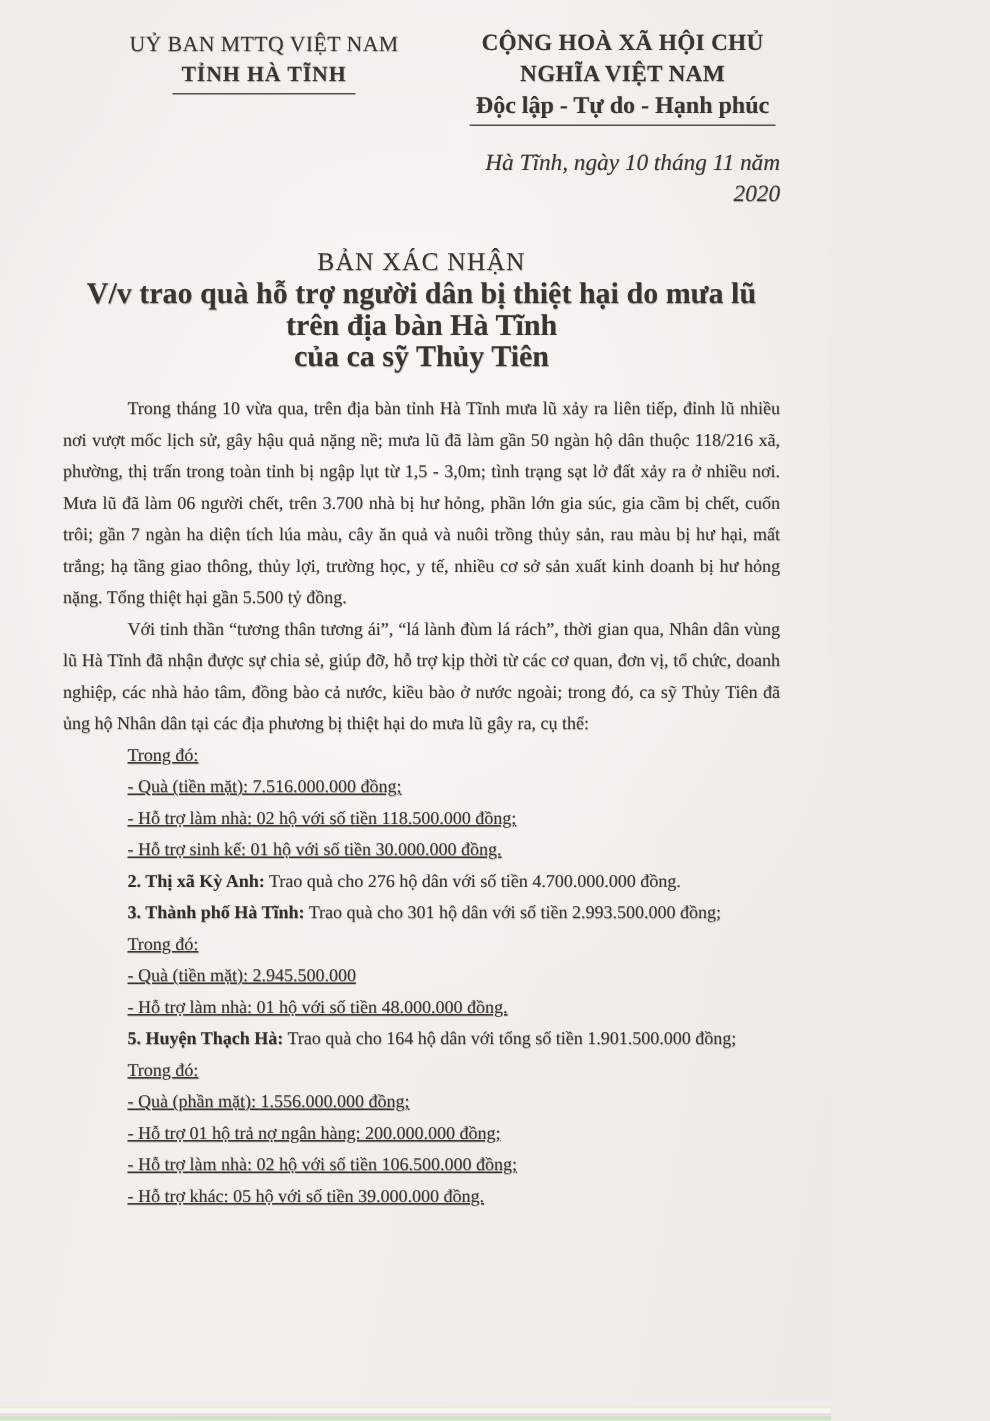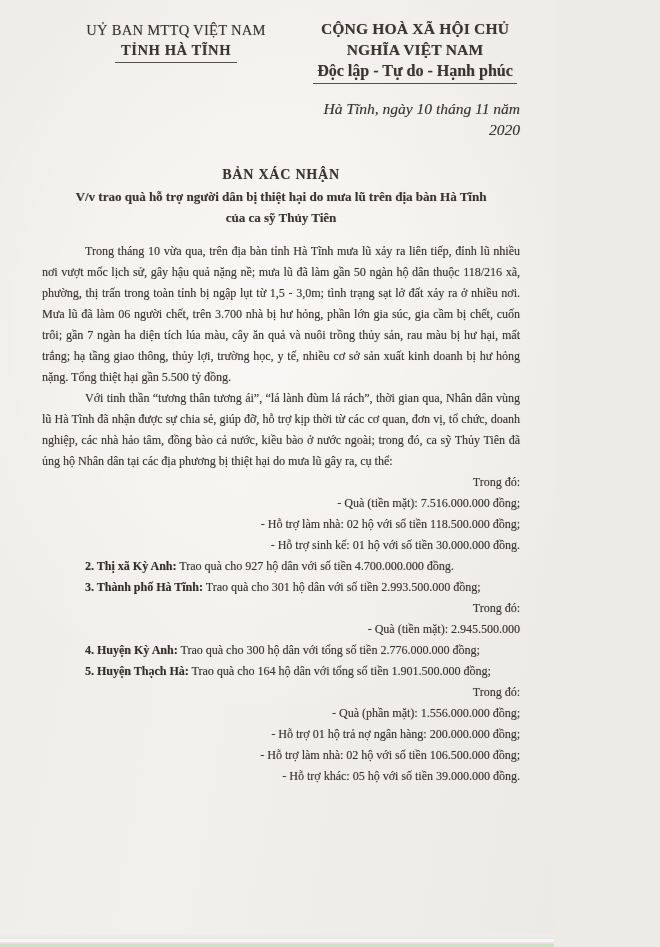--- a/index.html
+++ b/index.html
@@ -58,37 +58,38 @@
     border-bottom: 1.2px solid #555049;
   }
   .h-right .date-line {
     font-style: italic;
     font-size: 15.5px;
     margin-top: 14px;
     text-align: right;
   }
   
   .title-block { text-align: center; margin-top: 24px; }
-  .title-main { font-weight: bold; font-size: 14px; letter-spacing: 0.8px; line-height: 22px; }
-  .title-sub  { font-weight: bold; font-size: 13px; line-height: 21px; }
+  .title-main { font-weight: normal; font-size: 17px; letter-spacing: 0.8px; line-height: 22px; }
+  .title-sub  { font-weight: bold; font-size: 20px; line-height: 21px; }
   
   .doc-body { margin-top: 13px; font-size: 12px; line-height: 21px; }
   .doc-body p { margin: 0; }
   .para {
     text-align: justify;
     text-indent: 43px;
   }
   .item-line {
     text-align: justify;
     text-indent: 43px;
   }
   .item-line .s-label { font-weight: bold; color: #332f29; }
   .sub-heading, .detail-line {
-    text-align: right;
+    text-align: left;
     text-indent: 43px;
+    text-decoration: underline;
   }
   
   .scan-strip { position: absolute; left: 0; right: 0; bottom: 0; height: 13px; }
   .scan-strip .s1 { height: 3px; background: #f2e9ee; }
   .scan-strip .s2 { height: 2px; background: #e3efdd; }
   .scan-strip .s3 { height: 3px; background: #f7f6f2; }
   .scan-strip .s4 { height: 2px; background: #eeddе8; background: #eedde8; }
   .scan-strip .s5 { height: 3px; background: #cbe5c4; }
 </style>
 </head>
@@ -122,36 +123,33 @@
   <div class="section">
     <p class="sub-heading s-sub">Trong đó:</p>
     <div class="s-details">
               <p class="detail-line">- Quà (tiền mặt): 7.516.000.000 đồng;</p>
               <p class="detail-line">- Hỗ trợ làm nhà: 02 hộ với số tiền 118.500.000 đồng;</p>
               <p class="detail-line">- Hỗ trợ sinh kế: 01 hộ với số tiền 30.000.000 đồng.</p>
             </div>
   </div>
 
   <div class="section">
-    <p class="item-line"><b class="s-label">2. Thị xã Kỳ Anh:</b> <span class="s-text">Trao quà cho 927 hộ dân với số tiền 4.700.000.000 đồng.</span></p>
+    <p class="item-line"><b class="s-label">2. Thị xã Kỳ Anh:</b> <span class="s-text">Trao quà cho 276 hộ dân với số tiền 4.700.000.000 đồng.</span></p>
 
   </div>
 
   <div class="section">
     <p class="item-line"><b class="s-label">3. Thành phố Hà Tĩnh:</b> <span class="s-text">Trao quà cho 301 hộ dân với số tiền 2.993.500.000 đồng;</span></p>
     <p class="sub-heading s-sub">Trong đó:</p>
     <div class="s-details">
               <p class="detail-line">- Quà (tiền mặt):  2.945.500.000</p>
+              <p class="detail-line">- Hỗ trợ làm nhà: 01 hộ với số tiền 48.000.000 đồng.</p>
             </div>
   </div>
 
-  <div class="section">
-    <p class="item-line"><b class="s-label">4. Huyện Kỳ Anh:</b> <span class="s-text">Trao quà cho 300 hộ dân với tổng số tiền 2.776.000.000 đồng;</span></p>
-
-  </div>
 
   <div class="section">
     <p class="item-line"><b class="s-label">5. Huyện Thạch Hà:</b> <span class="s-text">Trao quà cho 164 hộ dân với tổng số tiền 1.901.500.000 đồng;</span></p>
     <p class="sub-heading s-sub">Trong đó:</p>
     <div class="s-details">
               <p class="detail-line">- Quà (phần mặt):  1.556.000.000 đồng;</p>
               <p class="detail-line">- Hỗ trợ 01 hộ trả nợ ngân hàng: 200.000.000 đồng;</p>
               <p class="detail-line">- Hỗ trợ làm nhà: 02 hộ với số tiền 106.500.000 đồng;</p>
               <p class="detail-line">- Hỗ trợ khác: 05 hộ với số tiền 39.000.000 đồng.</p>
             </div>

